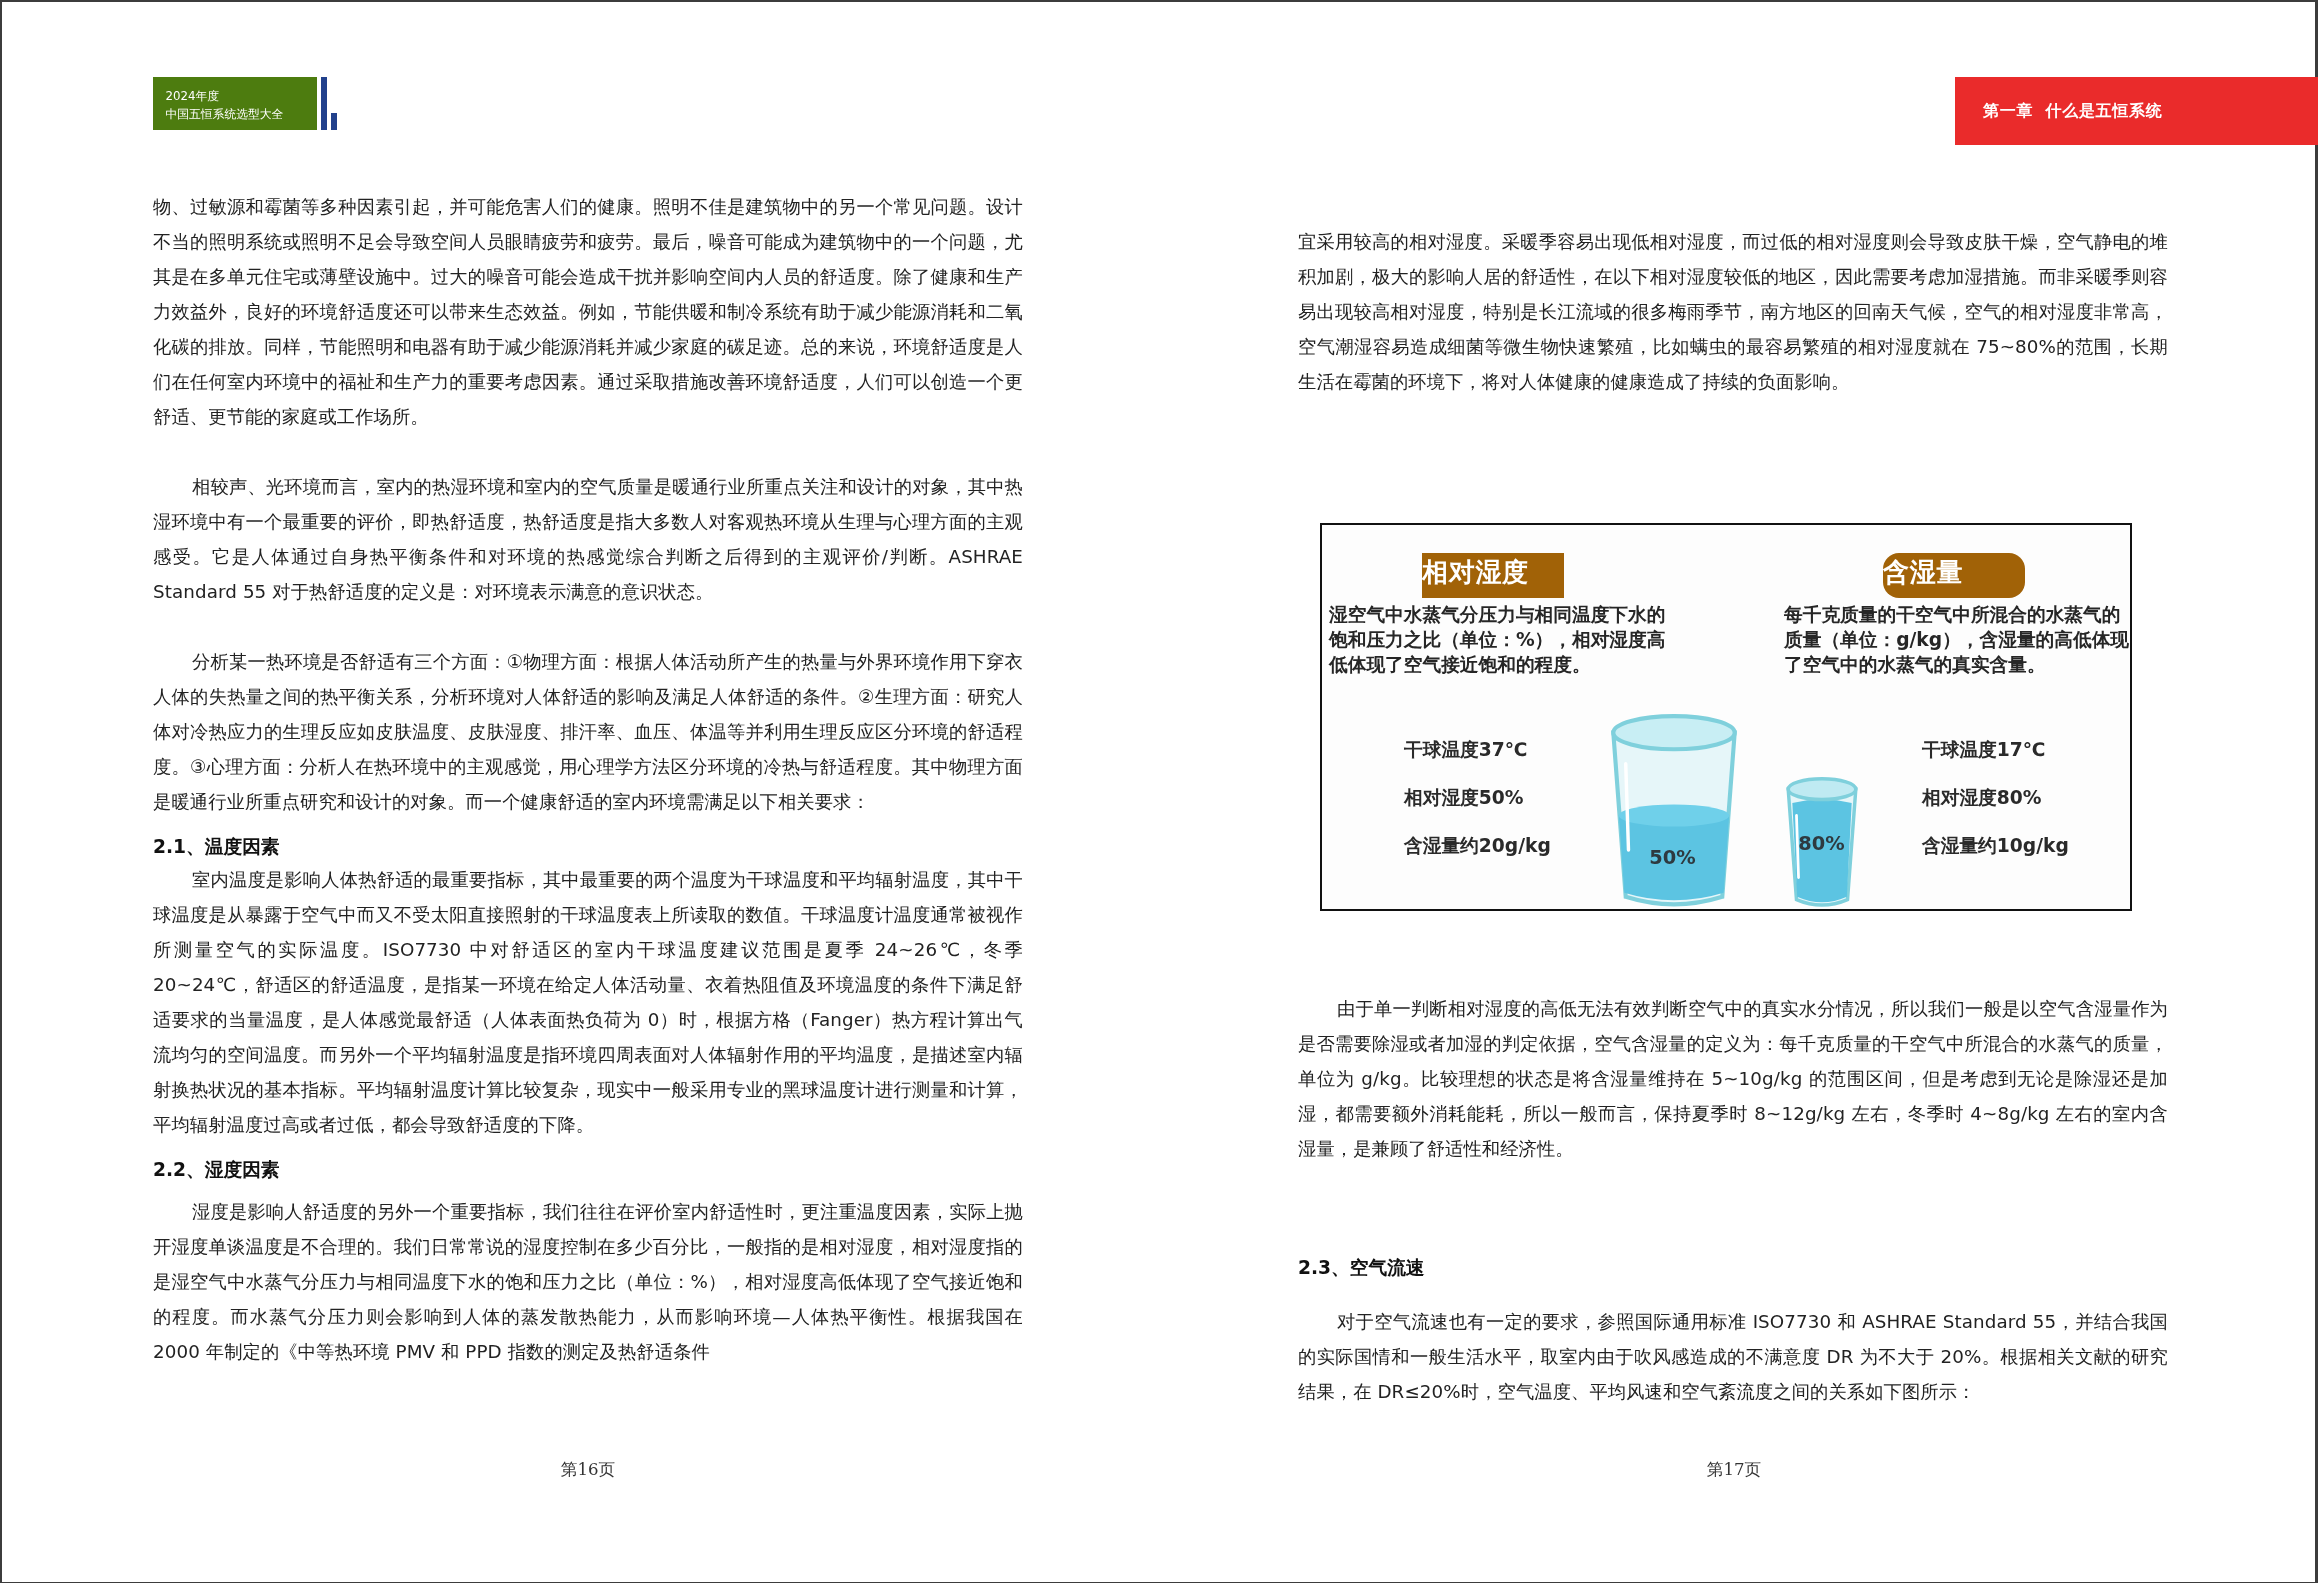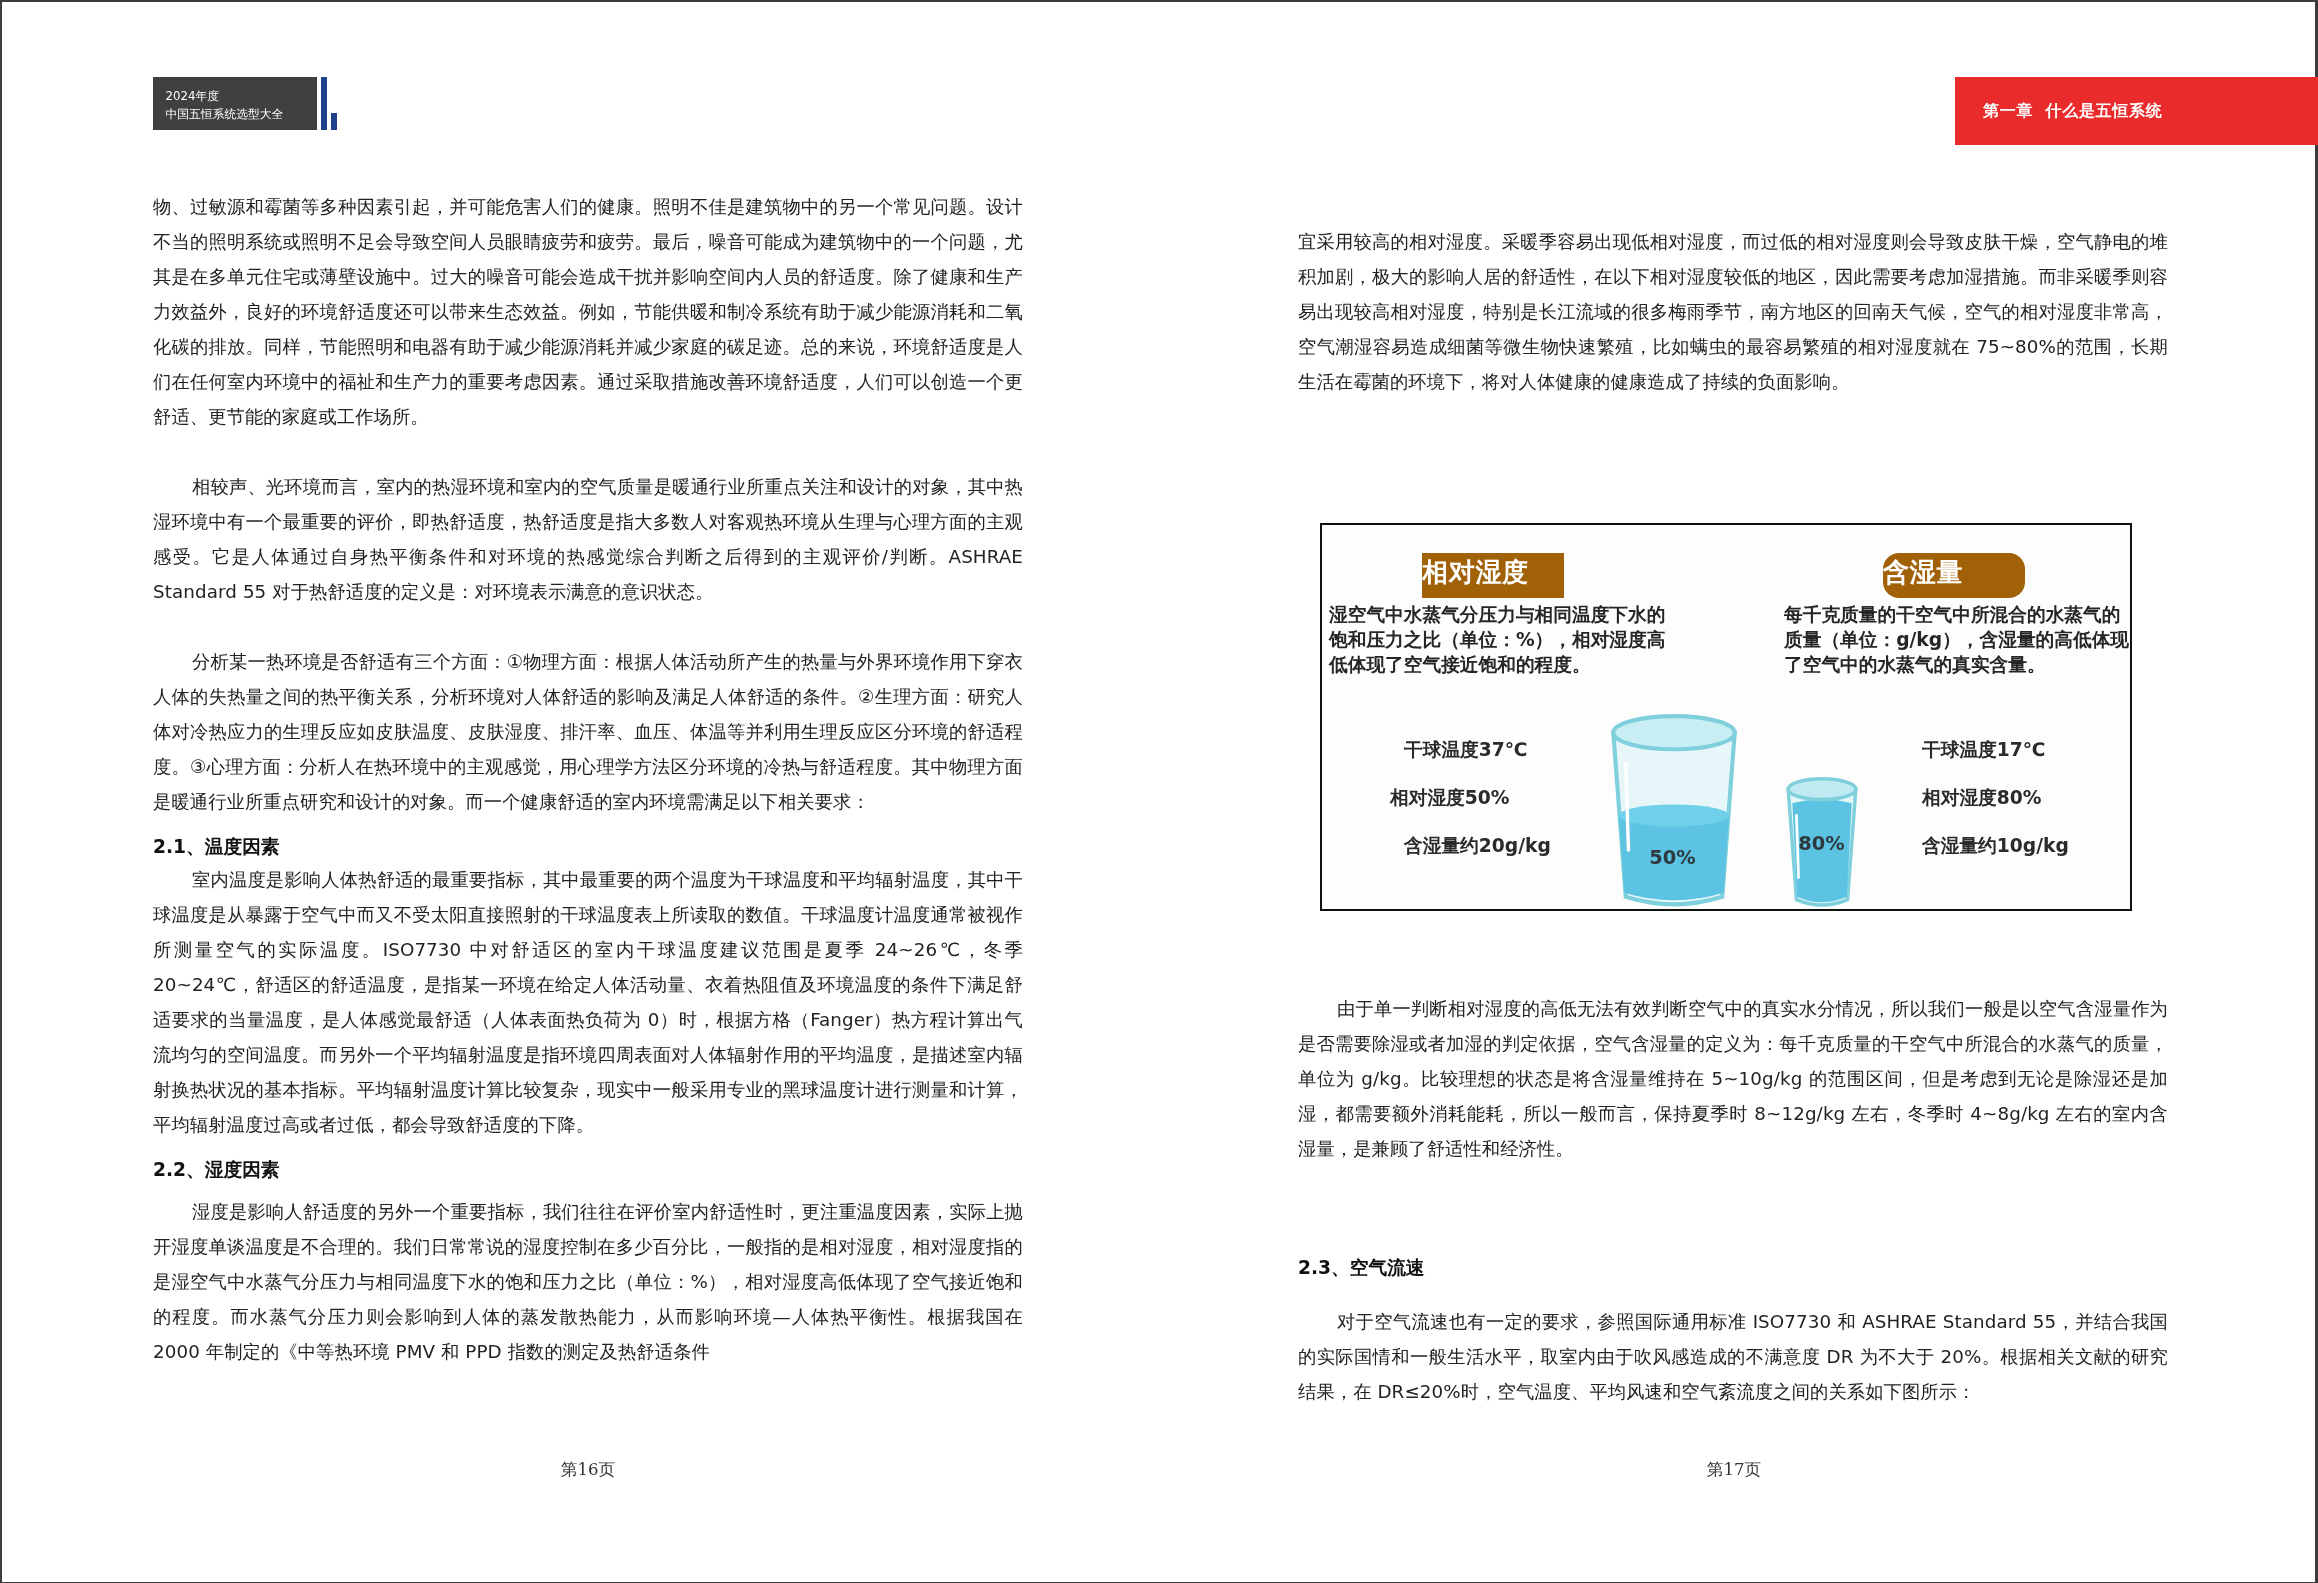--- a/index.html
+++ b/index.html
@@ -5,21 +5,21 @@
   * { box-sizing: border-box; margin: 0; padding: 0; }
   html, body { width: 2319px; height: 1584px; background: #ffffff; overflow: hidden; }
   body { font-family: "DejaVu Sans", "Liberation Sans", sans-serif; color: #1e1e1e; position: relative; }
   .spread {
     position: absolute; left: 0; top: 0; width: 2319px; height: 1584px;
     border: 2.1px solid #3c3c3c; border-right-width: 4.1px; background: #fff;
   }
   
   .brand-block {
     position: absolute; left: 151px; top: 75px; width: 164px; height: 53px;
-    background: #404040; color: #fff; padding: 9.7px 0 0 12.4px;
+    background: #4d7c0f; color: #fff; padding: 9.7px 0 0 12.4px;
     font-size: 11.8px; line-height: 18px;
   }
   .brand-bar1 { position: absolute; left: 319px; top: 75px; width: 5.5px; height: 53px; background: #22418c; }
   .brand-bar2 { position: absolute; left: 329px; top: 111px; width: 5.5px; height: 17.3px; background: #22418c; }
   
   .chapter-tab {
     position: absolute; left: 1953px; top: 75px; width: 366px; height: 68px;
     background: #ea2b2b; color: #fff; font-weight: bold; font-size: 16px;
     padding: 24px 0 0 28px; letter-spacing: 0.7px;
   }
@@ -101,21 +101,21 @@
   </div>
 
   <div class="figure">
     <div class="fig-badge" style="left:100px; top:28px; width:142px;">相对湿度</div>
     <div class="fig-def" style="left:7px; top:77px; width:346px;">湿空气中水蒸气分压力与相同温度下水的饱和压力之比（单位：%），相对湿度高低体现了空气接近饱和的程度。</div>
 
     <div class="fig-badge" style="left:561px; top:28px; width:142px;border-radius:16px;">含湿量</div>
     <div class="fig-def" style="left:462px; top:77px; width:346px;">每千克质量的干空气中所混合的水蒸气的质量（单位：g/kg），含湿量的高低体现了空气中的水蒸气的真实含量。</div>
 
     <div class="fig-stat" style="left:82px; top:214px;">干球温度37℃</div>
-    <div class="fig-stat" style="left:68px; top:262px;">相对湿度50%</div>
+    <div class="fig-stat" style="left:82px; top:262px;">相对湿度50%</div>
     <div class="fig-stat" style="left:82px; top:310px;">含湿量约20g/kg</div>
 
     <div class="fig-stat" style="left:600px; top:214px;">干球温度17℃</div>
     <div class="fig-stat" style="left:600px; top:262px;">相对湿度80%</div>
     <div class="fig-stat" style="left:600px; top:310px;">含湿量约10g/kg</div>
 
     <svg class="glass" style="left:283px; top:187px;" width="138" height="200" viewBox="0 0 200 290">
       <path d="M12 30 L30 268 Q100 290 170 268 L188 30 Z" fill="#e6f6f9" stroke="#7fd0dc" stroke-width="6"></path>
       <path d="M20 150 Q100 128 180 150 L172 262 Q100 284 28 262 Z" fill="#5cc4e2"></path>
       <ellipse cx="100" cy="150" rx="80" ry="16" fill="#6fd0ea"></ellipse>

